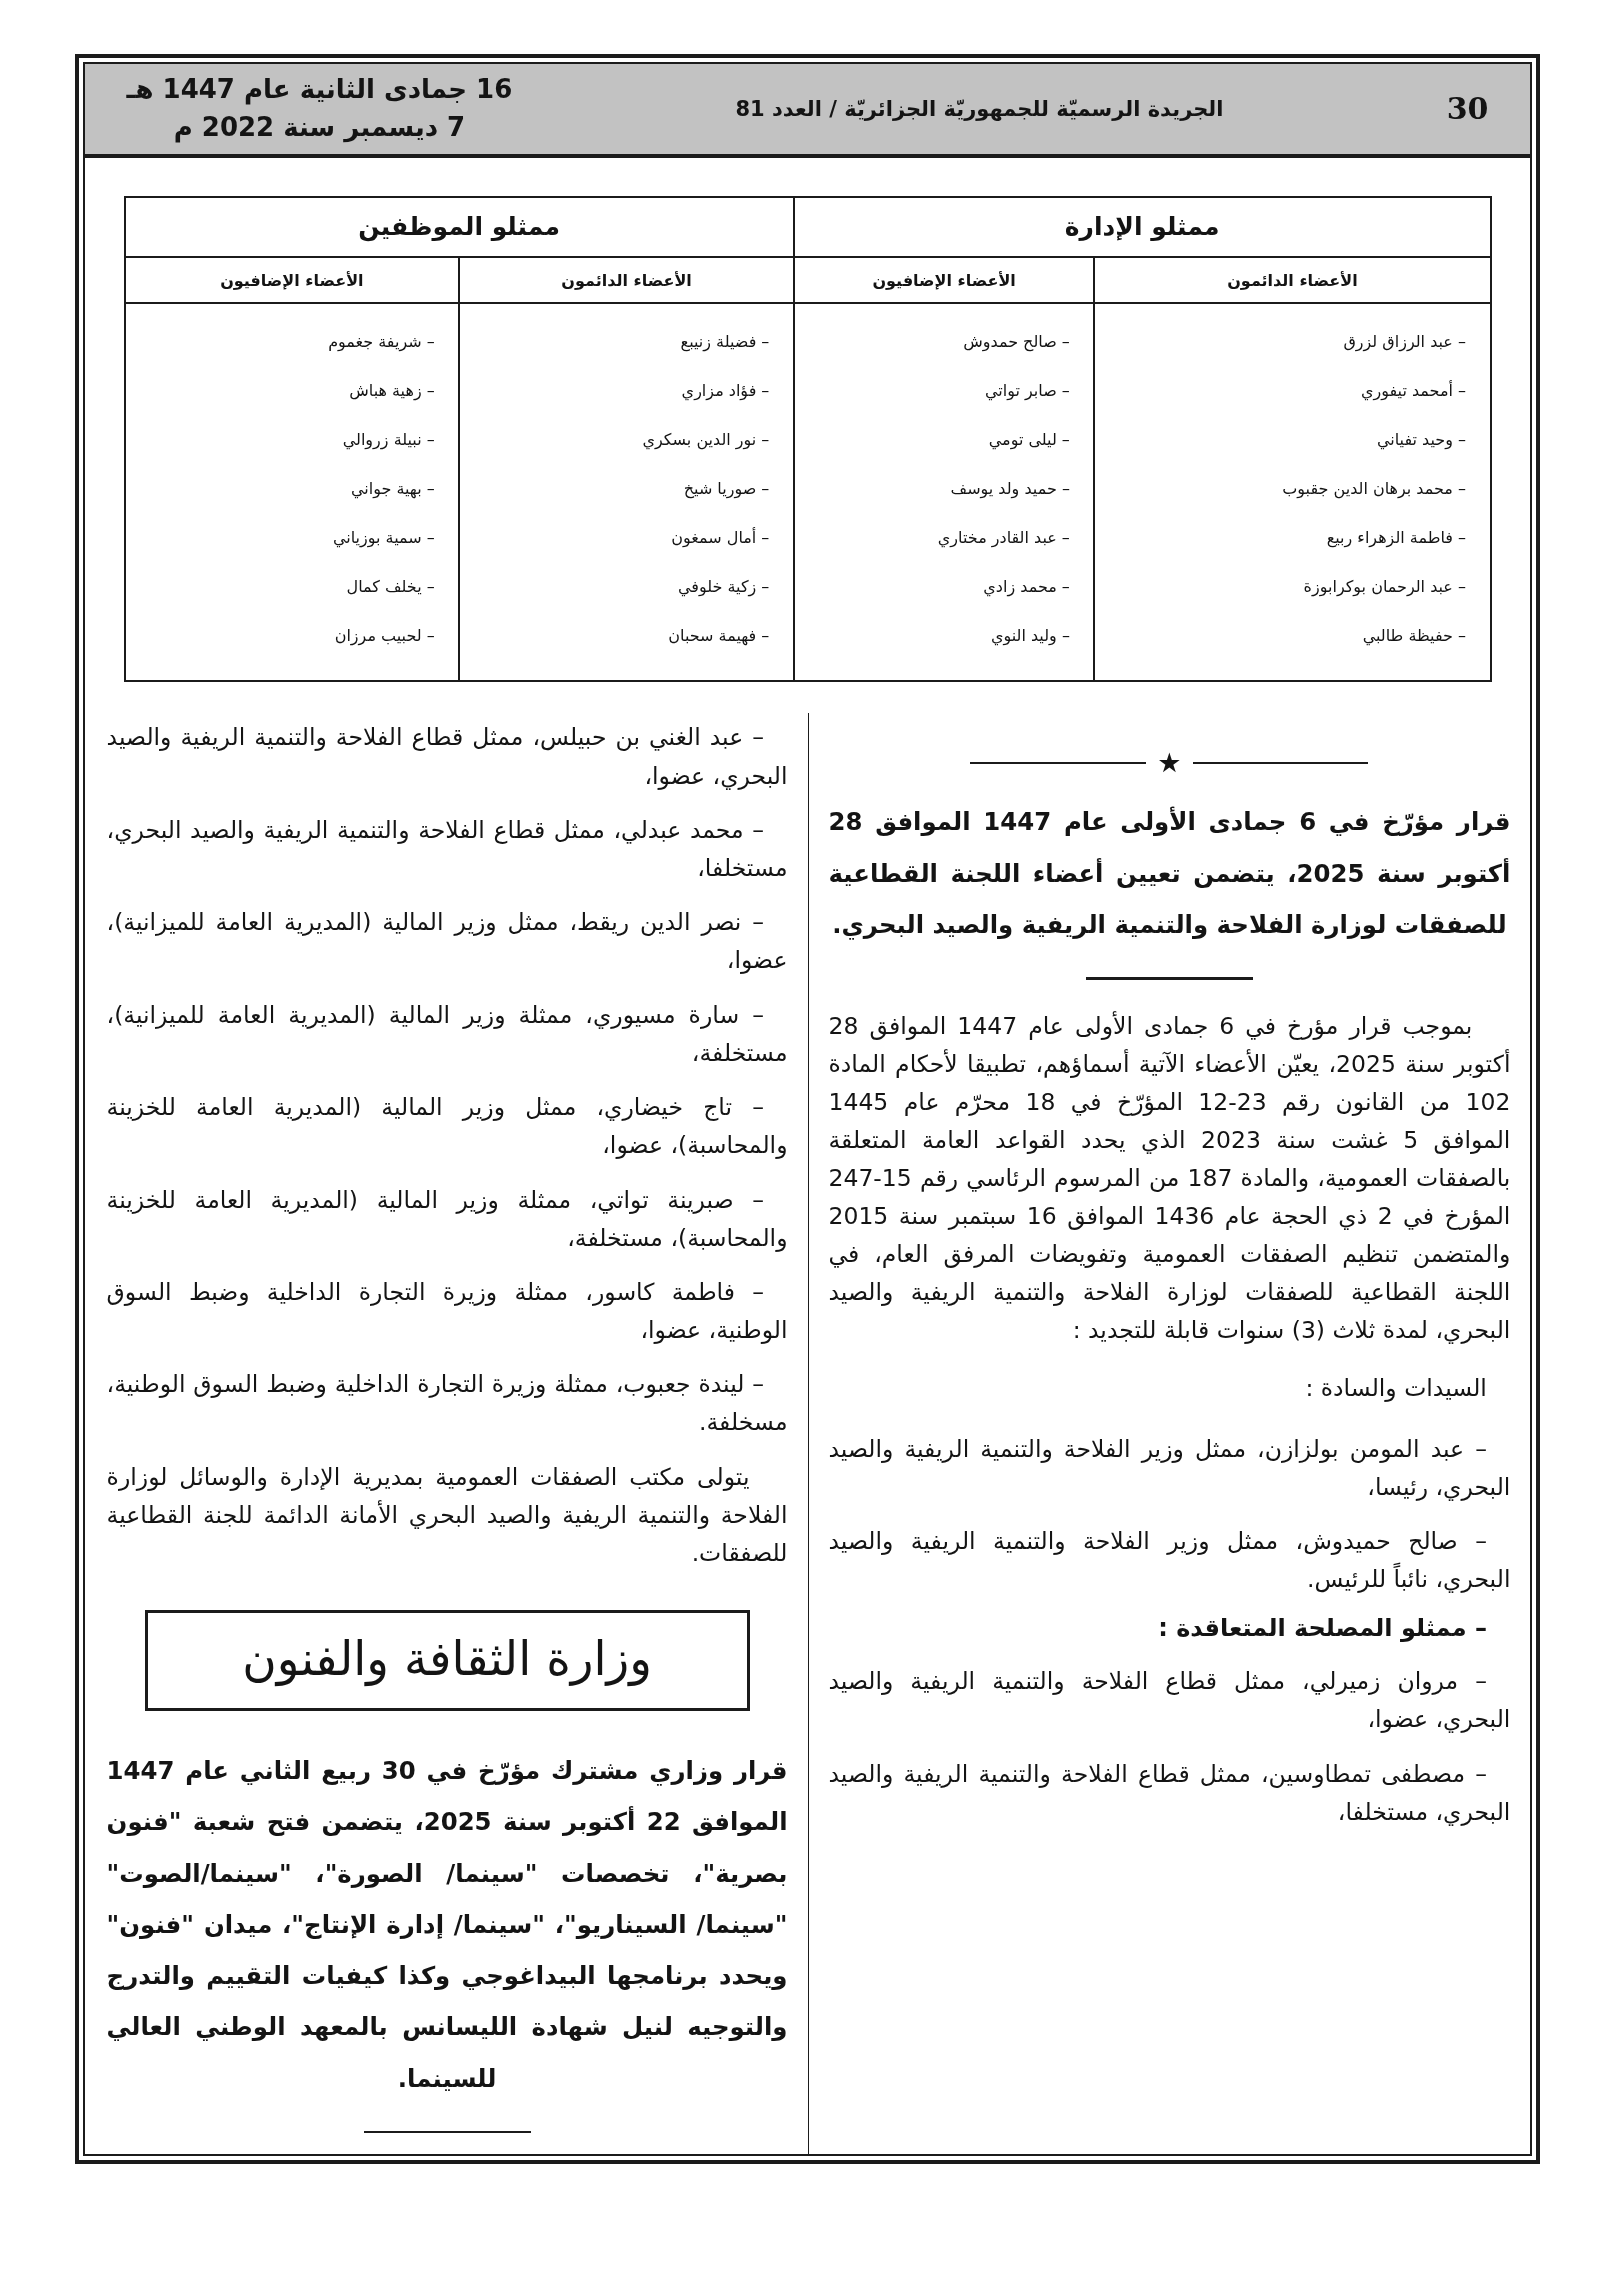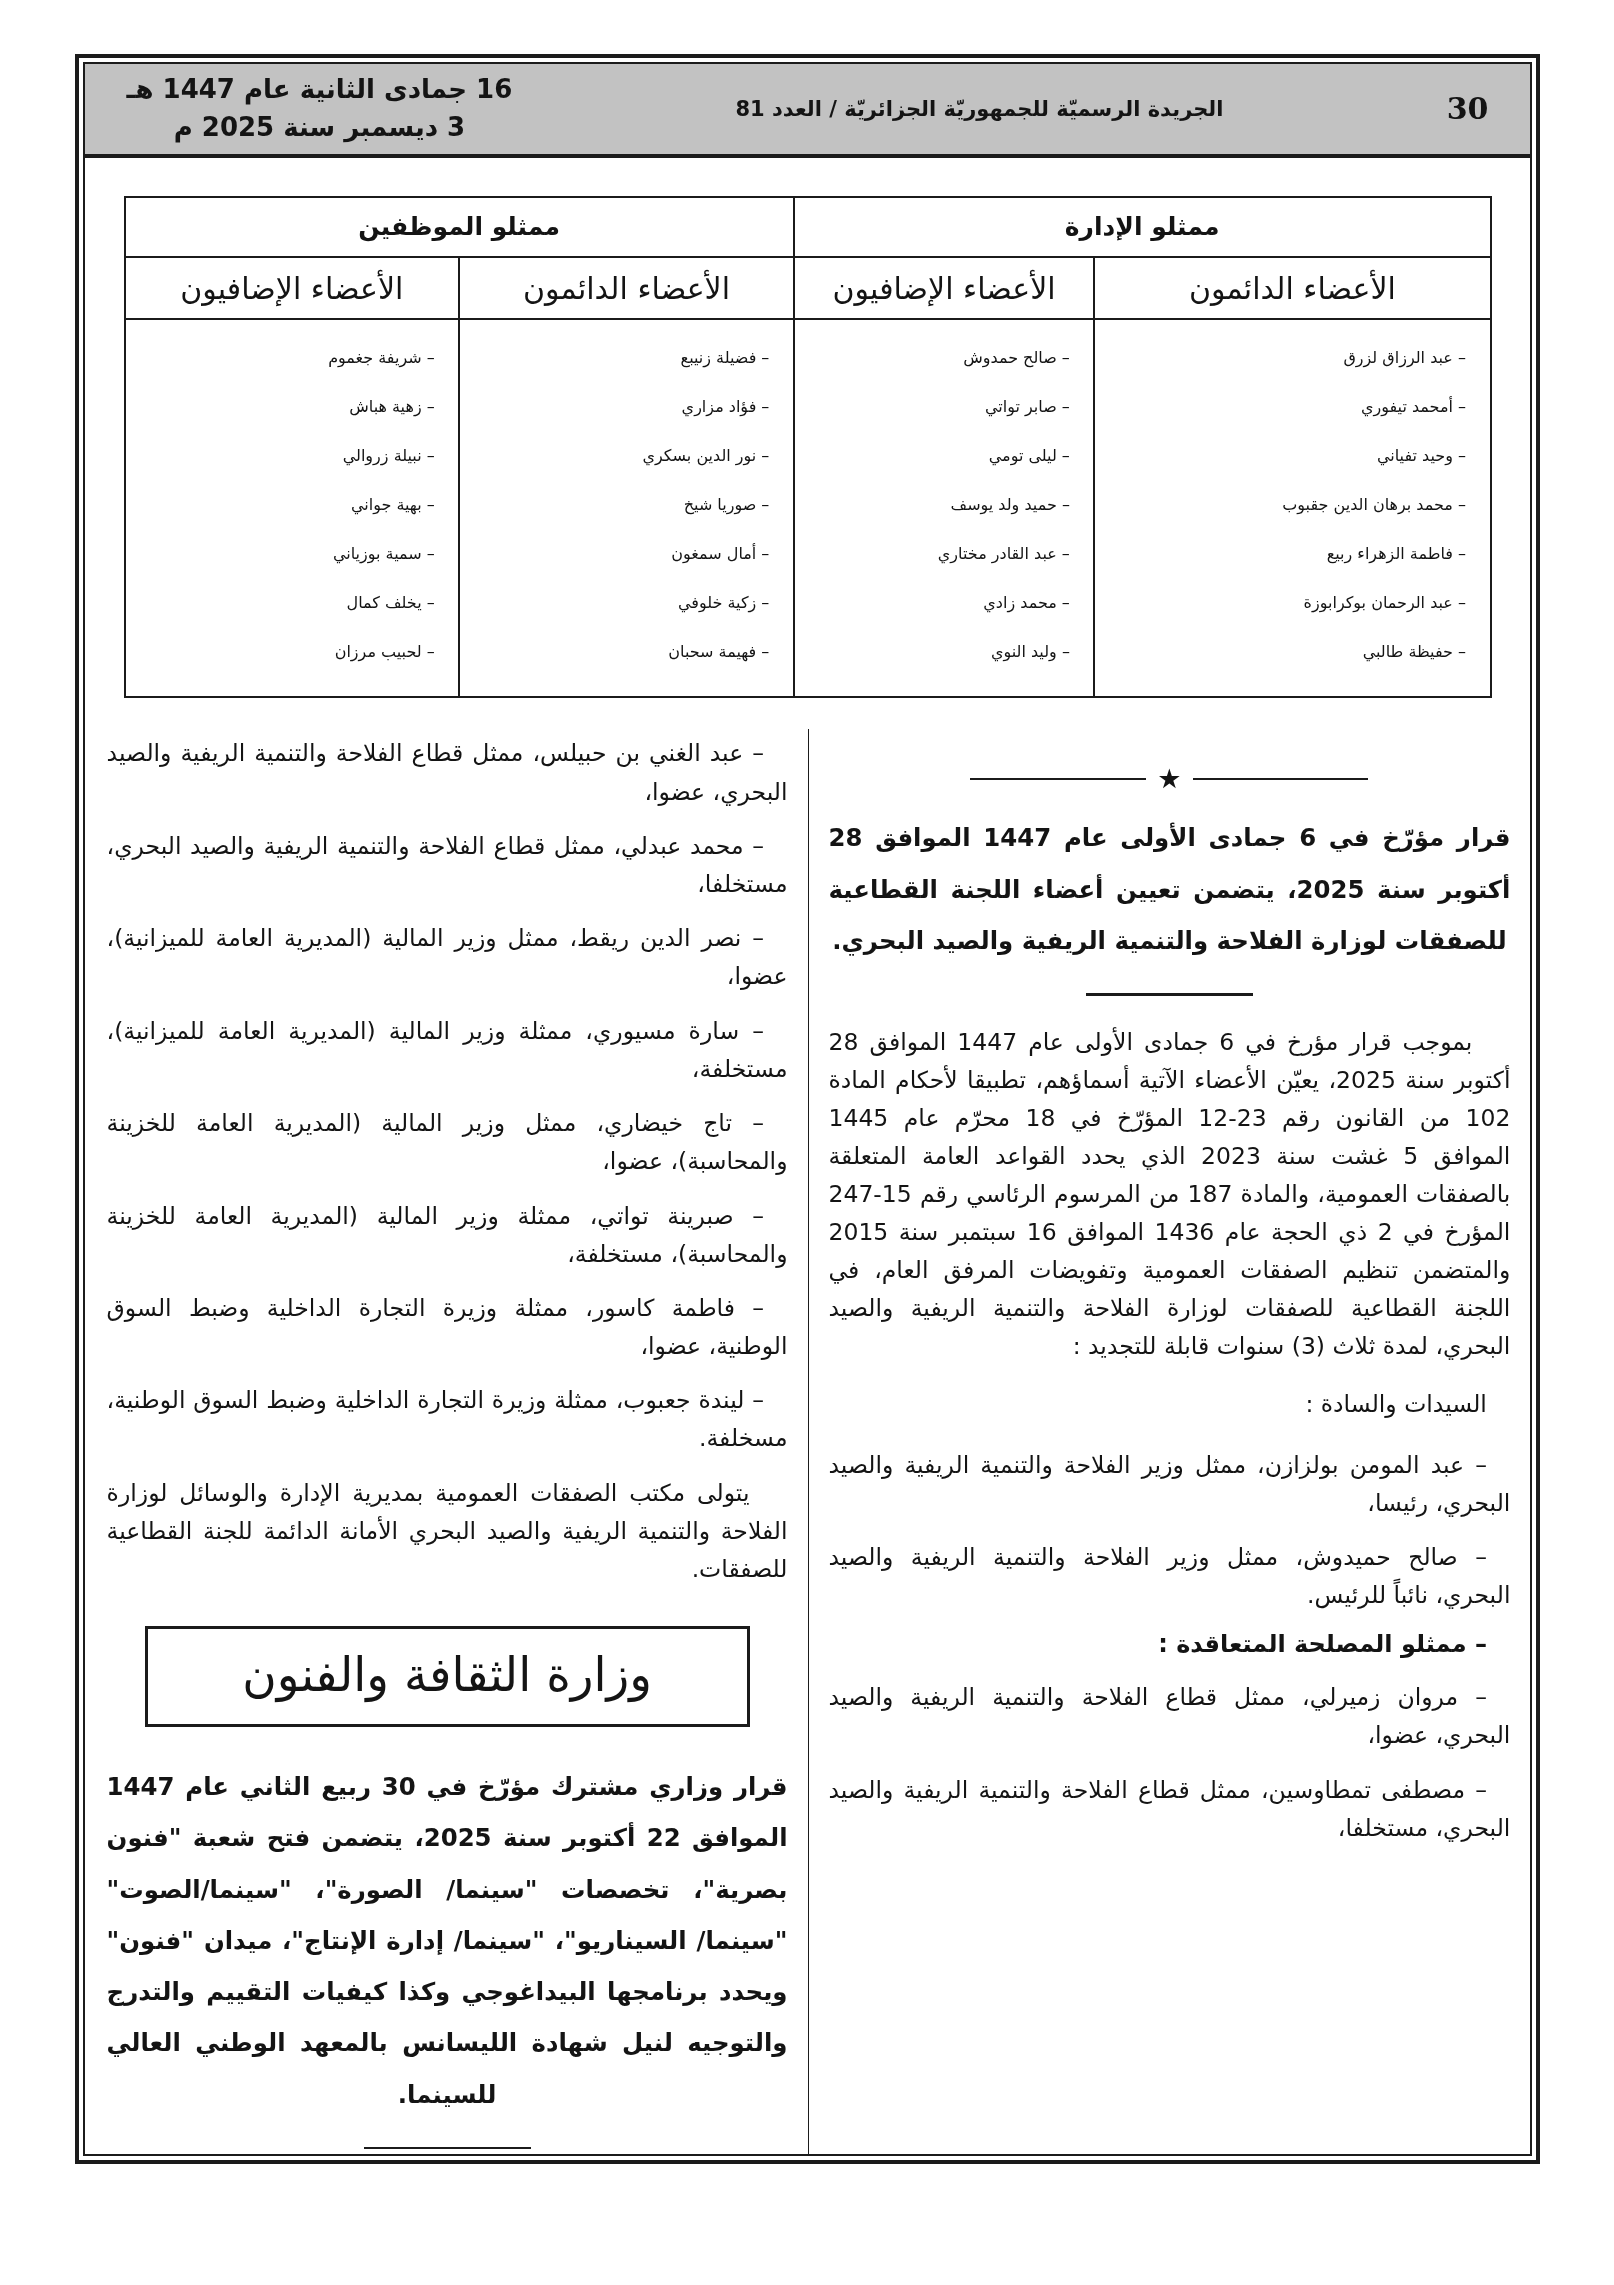--- a/index.html
+++ b/index.html
@@ -12,21 +12,21 @@
     display:flex;align-items:center;justify-content:space-between;padding:0 42px;flex:0 0 auto;}
   .masthead-number{font-family:"DejaVu Serif",serif;font-weight:bold;font-size:30px;}
   .masthead-title{font-weight:bold;font-size:21px;letter-spacing:-0.5px;}
   .masthead-dates{text-align:center;font-weight:bold;font-size:26px;line-height:1.45;}
   
   .content{flex:1;display:flex;flex-direction:column;padding:33px 11px 0;}
   
   .committee-table{border-collapse:collapse;margin:5.4px auto 0;width:1368px;table-layout:fixed;}
   .committee-table th,.committee-table td{border:2.7px solid #1b1b1b;}
   .group-th{font-size:25px;font-weight:bold;padding:14.5px 7.2px;}
-  .sub-th{font-size:30px;font-weight:normal;padding:12.7px 7.2px;}
+  .sub-th{font-size:16px;font-weight:bold;padding:12.7px 7.2px;}
   .committee-table td{vertical-align:top;padding:12.7px 23.5px 20px;}
   .name-line{font-size:16px;line-height:49px;text-align:right;white-space:nowrap;}
   .c1{width:29%;}.c2{width:22%;}.c3{width:24.5%;}.c4{width:24.5%;}
   
   .columns{flex:1;display:flex;margin-top:31px;}
   .col{box-sizing:border-box;width:50%;}
   .col-first{border-left:1.8px solid #1b1b1b;padding:5.4px 9px 0 20px;}
   .col-second{padding:5.4px 20px 0 11px;}
   .p{font-size:23.5px;line-height:1.62;text-align:justify;margin:0 0 20px;}
   .indent{text-indent:38px;}
@@ -46,21 +46,21 @@
 
 <div class="page">
   <div class="frame">
     <div class="frame-inner">
 
       <div class="masthead">
         <div class="masthead-number">30</div>
         <div class="masthead-title">الجريدة الرسميّة للجمهوريّة الجزائريّة / العدد 81</div>
         <div class="masthead-dates">
           <div>16 جمادى الثانية عام 1447 هـ</div>
-          <div>3 ديسمبر سنة 2025 م</div>
+          <div>7 ديسمبر سنة 2022 م</div>
         </div>
       </div>
 
       <div class="content">
 
         <table class="committee-table">
           <colgroup>
               <col class="c1">
               <col class="c2">
               <col class="c3">

